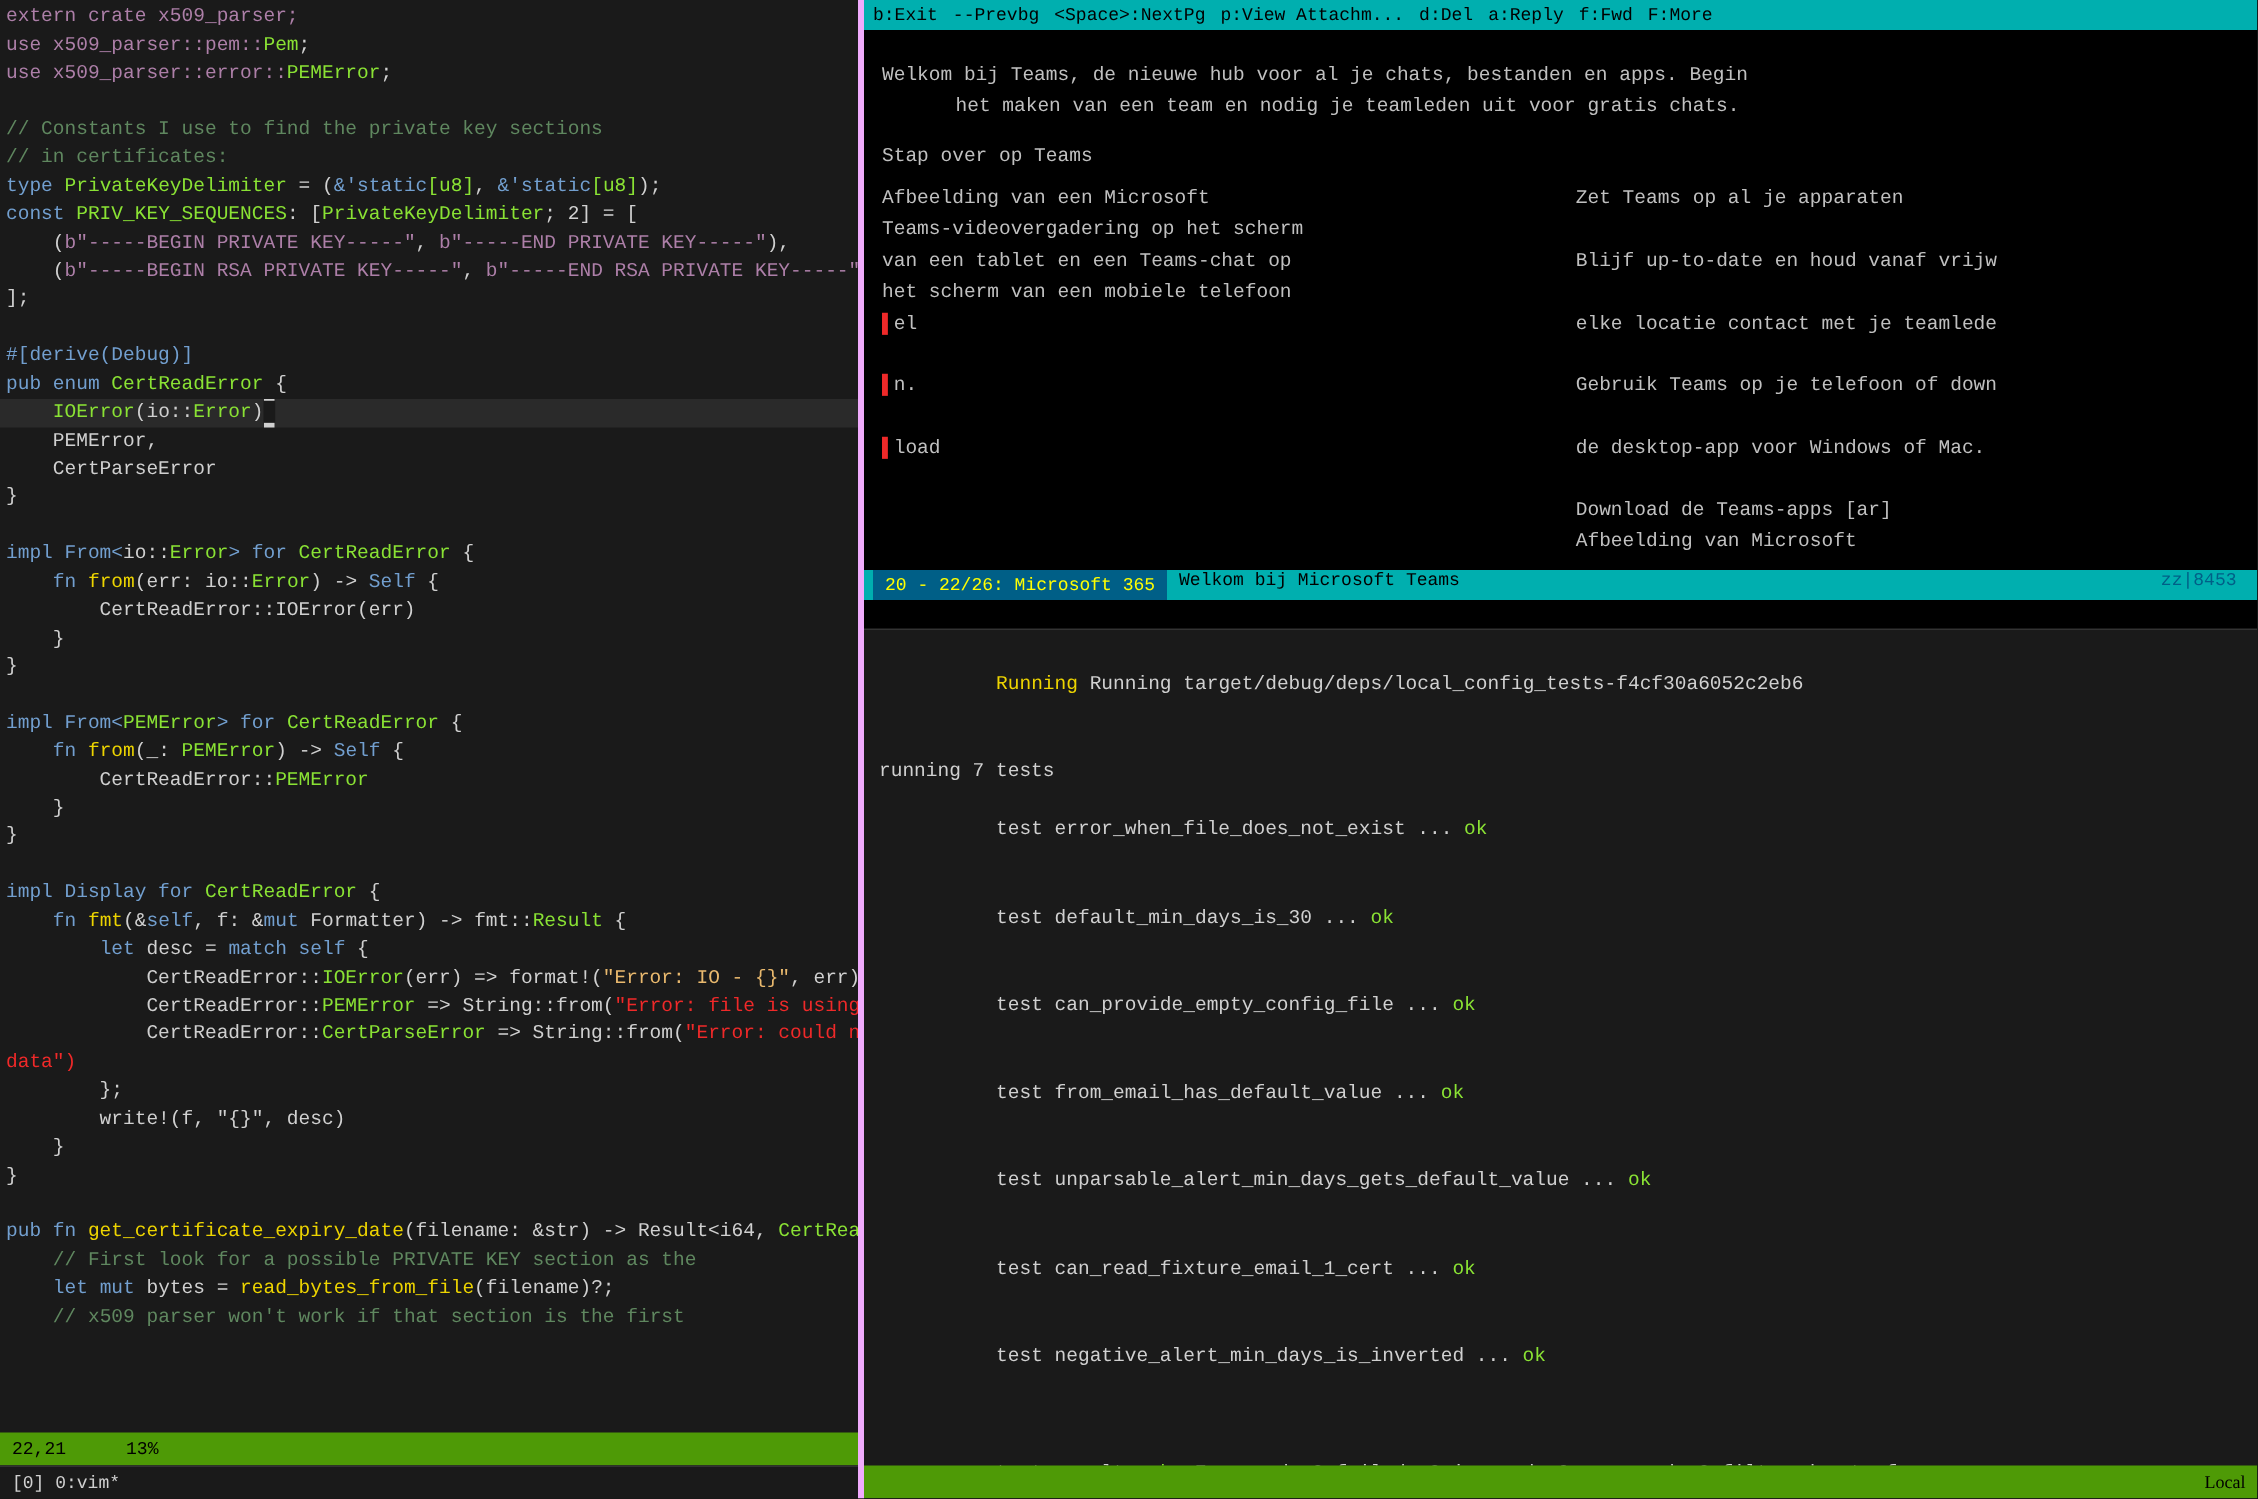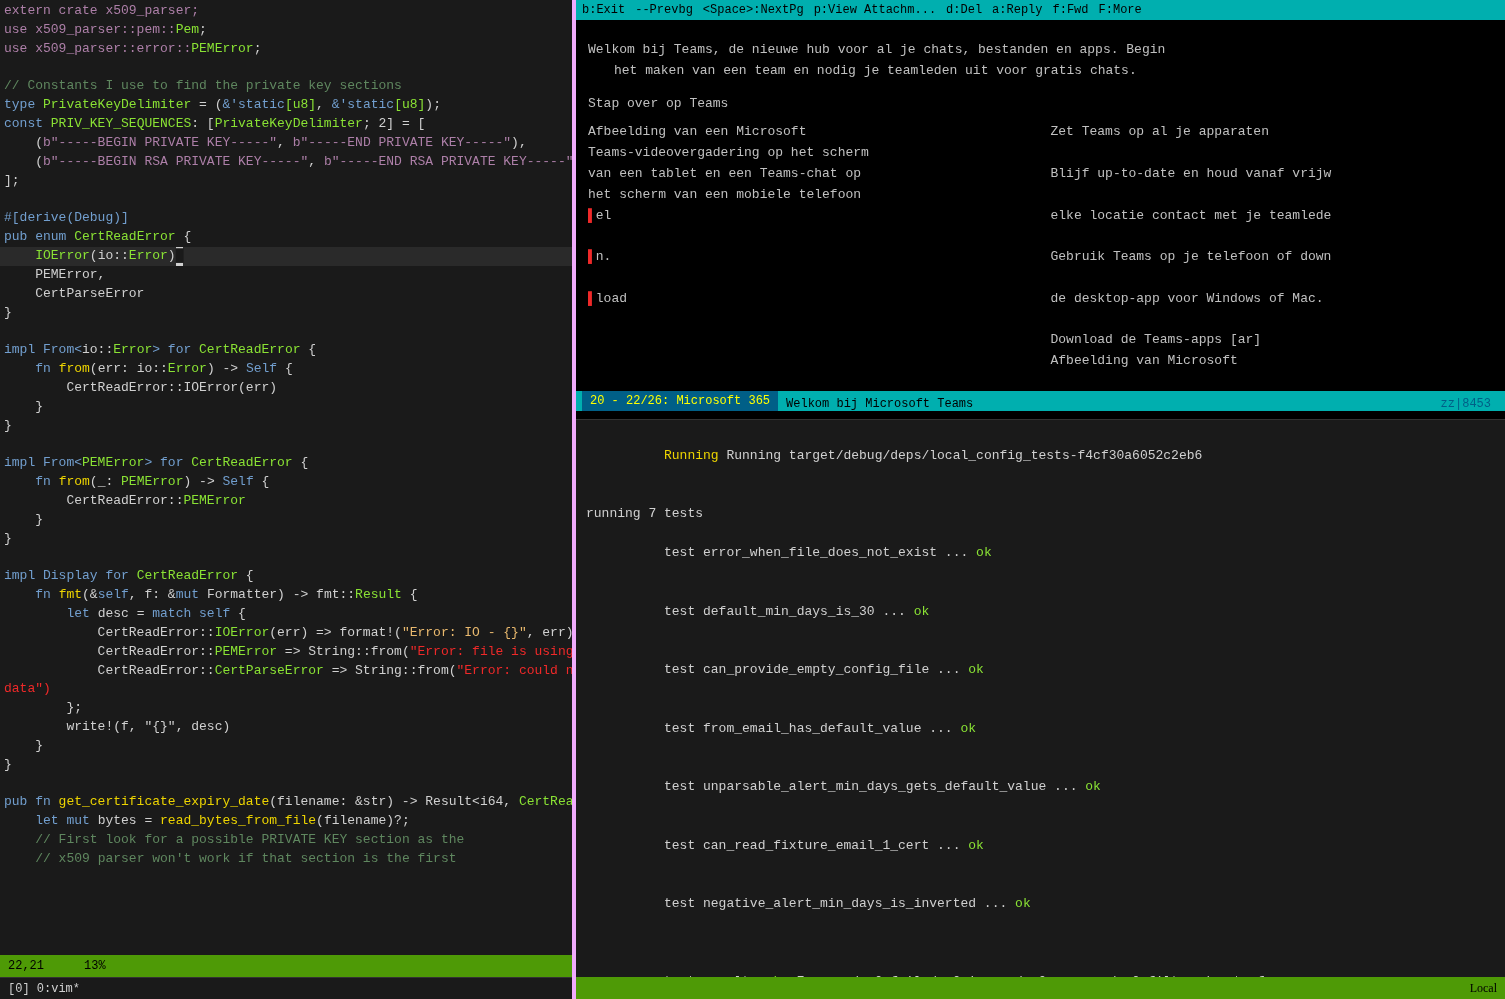--- a/index.html
+++ b/index.html
@@ -164,20 +164,21 @@
       <div class="code-line"><span class="kw2">extern crate x509_parser;</span></div>
 
       <div class="code-line"><span class="kw2">use x509_parser::pem::</span><span class="ty">Pem</span><span>;</span></div>
 
       <div class="code-line"><span class="kw2">use x509_parser::error::</span><span class="ty">PEMError</span><span>;</span></div>
 
       <div class="code-line">&nbsp;</div>
 
       <div class="code-line"><span class="comment2">// Constants I use to find the private key sections</span></div>
 
+      <div class="code-line"><span class="comment2">// in certificates:</span></div>
 
       <div class="code-line"><span class="kw">type </span><span class="ty">PrivateKeyDelimiter</span><span> = (</span><span class="kw">&amp;'static</span><span class="ty">[u8]</span><span>, </span><span class="kw">&amp;'static</span><span class="ty">[u8]</span><span>);</span></div>
 
       <div class="code-line"><span class="kw">const </span><span class="ty">PRIV_KEY_SEQUENCES</span><span>: [</span><span class="ty">PrivateKeyDelimiter</span><span>; 2] = [</span></div>
 
       <div class="code-line"><span>    (</span><span class="byte-str">b"-----BEGIN PRIVATE KEY-----"</span><span>, </span><span class="byte-str">b"-----END PRIVATE KEY-----"</span><span>),</span></div>
 
       <div class="code-line"><span>    (</span><span class="byte-str">b"-----BEGIN RSA PRIVATE KEY-----"</span><span>, </span><span class="byte-str">b"-----END RSA PRIVATE KEY-----"</span><span>)</span></div>
 
       <div class="code-line"><span>];</span></div>
@@ -241,23 +242,23 @@
       <div class="code-line"><span>        write!(f, "{}", desc)</span></div>
 
       <div class="code-line"><span>    }</span></div>
 
       <div class="code-line"><span>}</span></div>
 
       <div class="code-line">&nbsp;</div>
 
       <div class="code-line"><span class="kw">pub fn </span><span class="fn-name">get_certificate_expiry_date</span><span>(filename: &amp;str) -&gt; Result&lt;i64, </span><span class="ty">CertReadError</span><span>&gt; {</span></div>
 
+      <div class="code-line"><span>    </span><span class="comment2">// First look for a possible PRIVATE KEY section as the</span></div>
+
       <div class="code-line"><span>    </span><span class="kw">let mut</span><span> bytes = </span><span class="fn-name">read_bytes_from_file</span><span>(filename)?;</span></div>
-
-      <div class="code-line"><span>    </span><span class="comment2">// First look for a possible PRIVATE KEY section as the</span></div>
 
       <div class="code-line"><span>    </span><span class="comment2">// x509 parser won't work if that section is the first</span></div>
     </div>
 
     <div class="status-bar-left">
       <span>22,21</span>
       <span style="margin-left:20px;">13%</span>
     </div>
 
     <div class="vim-status">
@@ -277,21 +278,21 @@
         <span>d:Del</span>
         <span>a:Reply</span>
         <span>f:Fwd</span>
         <span>F:More</span>
       </div>
 
       <div class="browser-content">
         <div>
           <span>Welkom bij Teams, de nieuwe hub voor al je chats, bestanden en apps. Begin</span>
         </div>
-        <div style="margin-left:26px;">
+        <div style="margin-left:49px;">
           <span>het maken van een team en nodig je teamleden uit voor gratis chats.</span>
         </div>
 
         <div style="text-align:left; margin: 12px 0 8px 0;">
           <span>Stap over op Teams</span>
         </div>
 
         <div style="display:flex; gap:20px;">
           <div style="flex:1;">
             <div>Afbeelding van een Microsoft</div>
@@ -314,21 +315,21 @@
             <div>Gebruik Teams op je telefoon of down</div>
             <div>&nbsp;</div>
             <div>de desktop-app voor Windows of Mac.</div>
             <div>&nbsp;</div>
             <div>Download de Teams-apps [ar]</div>
             <div>Afbeelding van Microsoft</div>
           </div>
         </div>
       </div>
 
-      <div class="status-bar-browser" style="position: relative; bottom: 1px; width: 100%; display: flex; align-items: flex-end;">
+      <div class="status-bar-browser" style="position: relative; bottom: 12px; width: 100%; display: flex; align-items: flex-start;">
         <span class="progress-info" style="background:#005f87;color:#ffff00;padding:0 8px;height:20px;display:flex;align-items:center;">20 - 22/26: Microsoft 365</span>
         <span style="flex:1; padding:0 8px; color:#000;">Welkom bij Microsoft Teams</span>
         <span style="color:#005f87; padding:0 8px;">zz|8453</span>
       </div>
     </div>
 
     <div class="bottom-right">
       <div class="terminal-content">
         <div class="terminal-line">
           <span class="yellow">Running</span><span> </span><span>Running target/debug/deps/local_config_tests-f4cf30a6052c2eb6</span>

